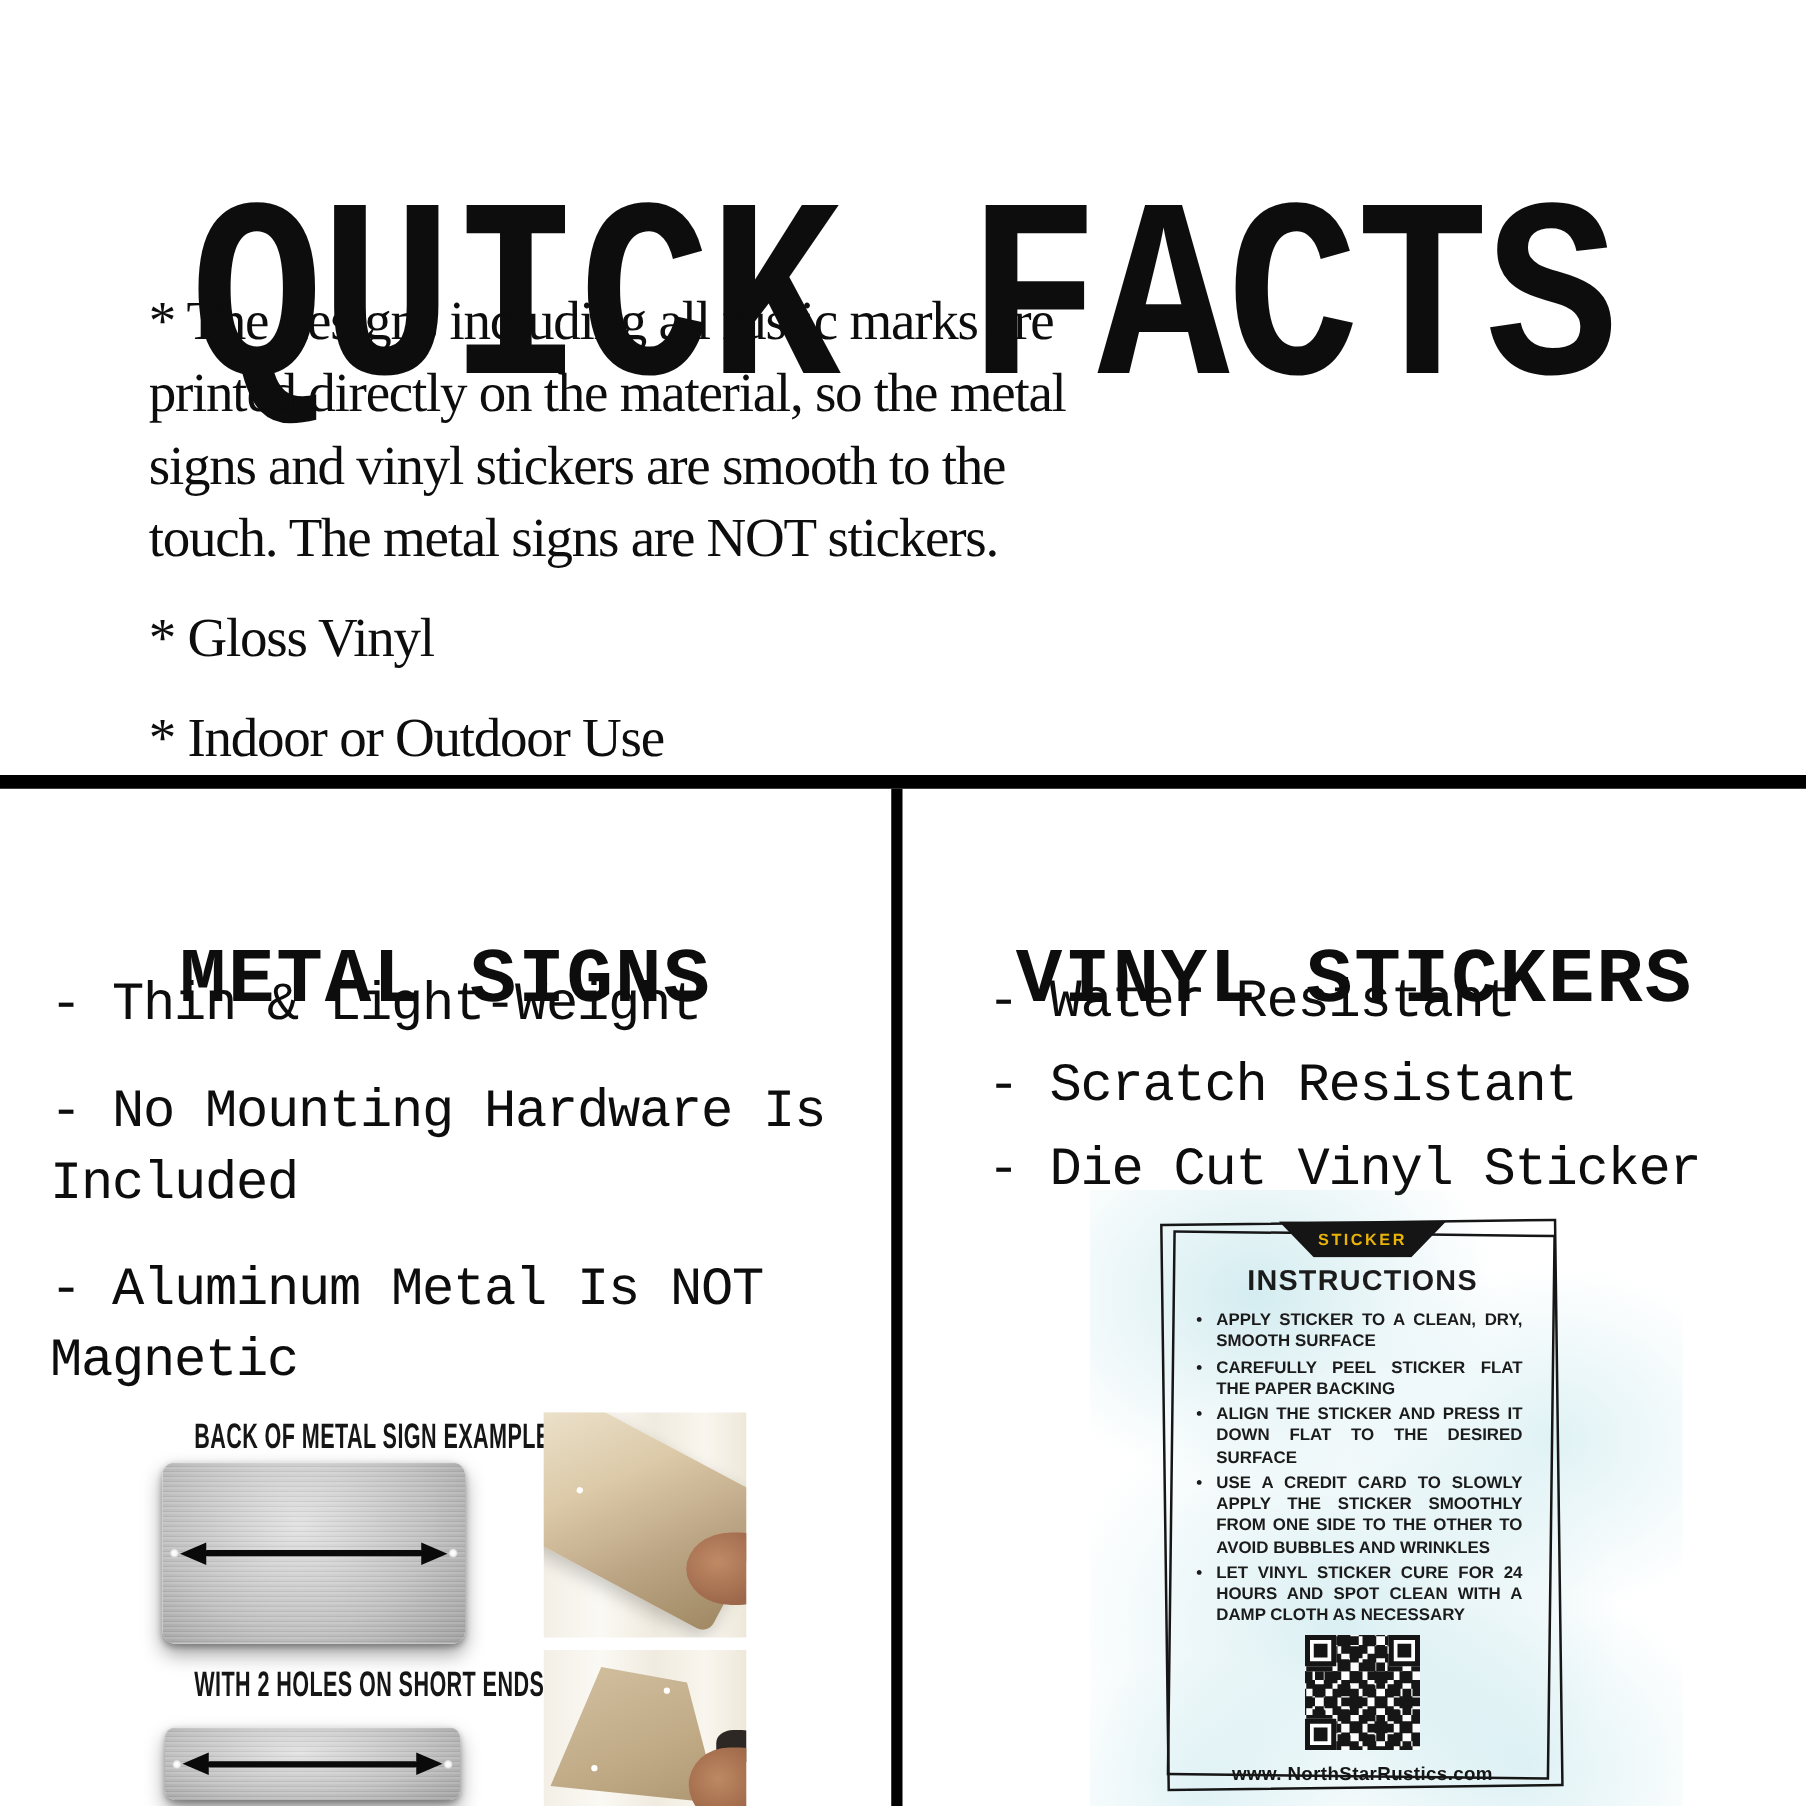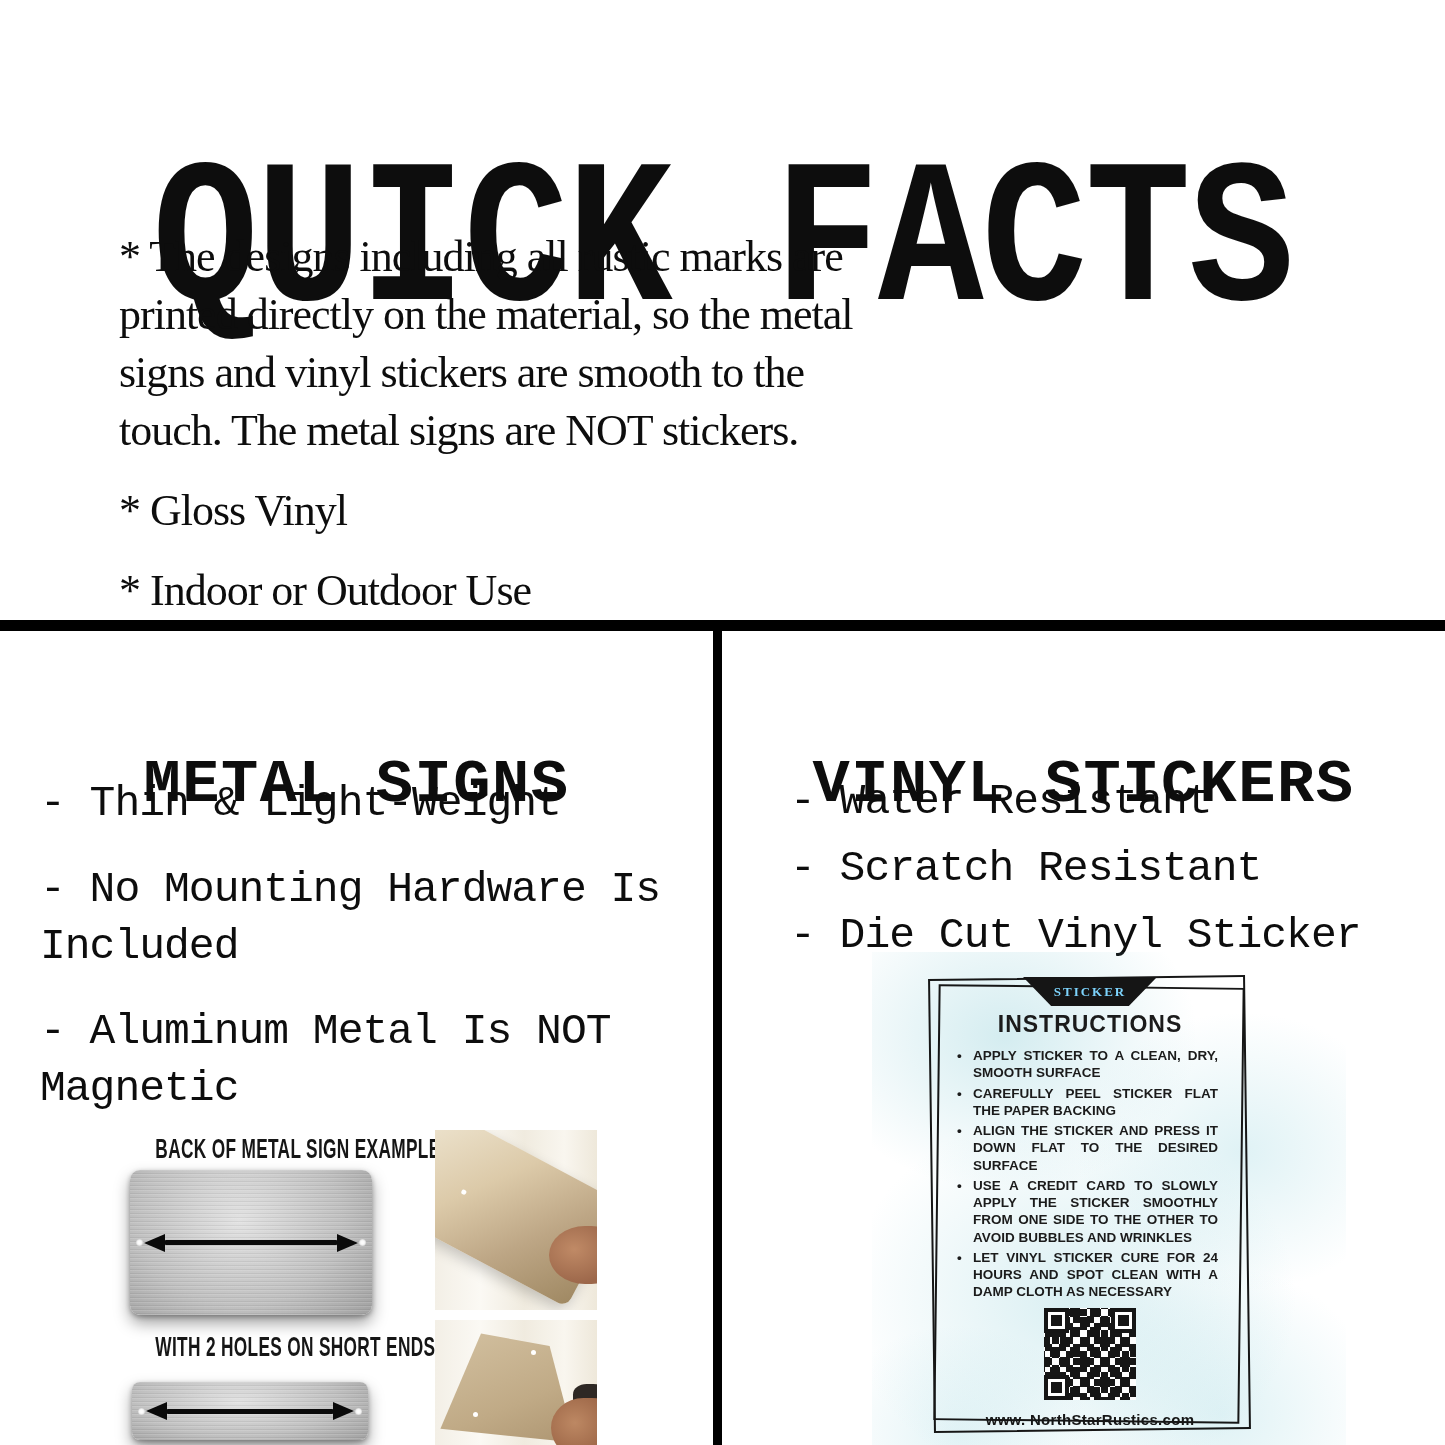--- a/index.html
+++ b/index.html
@@ -107,24 +107,24 @@
       radial-gradient(66% 50% at 42% 66%, rgba(140,206,216,.32), transparent 72%),
       radial-gradient(48% 40% at 74% 88%, rgba(150,212,222,.30), transparent 70%),
       radial-gradient(40% 30% at 18% 92%, rgba(150,212,222,.26), transparent 70%);
   }
   .card{position:absolute;left:212px;top:320px;width:312px;height:446px;font-family:"Liberation Sans",sans-serif;}
   .sketch-border{position:absolute;border:2.5px solid #161616;pointer-events:none;}
   .sketch-b1{left:2px;right:4px;top:2px;bottom:8px;transform:rotate(.7deg);}
   .sketch-b2{left:-3px;right:-2px;top:-7px;bottom:-1px;transform:rotate(-.75deg);}
   .badge{
     position:absolute;top:-7px;left:50%;transform:translateX(-50%);
-    width:134px;height:29px;background:#151515;color:#7dd3fc;
+    width:134px;height:29px;background:#151515;color:#eab308;
     clip-path:polygon(0 0,100% 0,79% 100%,21% 100%);
     display:flex;align-items:center;justify-content:center;
-    font-size:13px;font-weight:700;letter-spacing:2px;z-index:3;font-family:Liberation Serif, serif;
+    font-size:13px;font-weight:700;letter-spacing:2px;z-index:3;
   }
   .card-heading{
     margin:0;padding-top:27px;text-align:center;
     font-size:23px;font-weight:800;letter-spacing:1px;color:#1b1b1b;
   }
   .instructions{
     list-style:none;margin:9px 28px 0 20px;padding:0;
     font-size:13.5px;font-weight:700;line-height:1.28;color:#1b1b1b;text-align:justify;
   }
   .instructions li{position:relative;padding-left:19px;margin-bottom:3px;}

